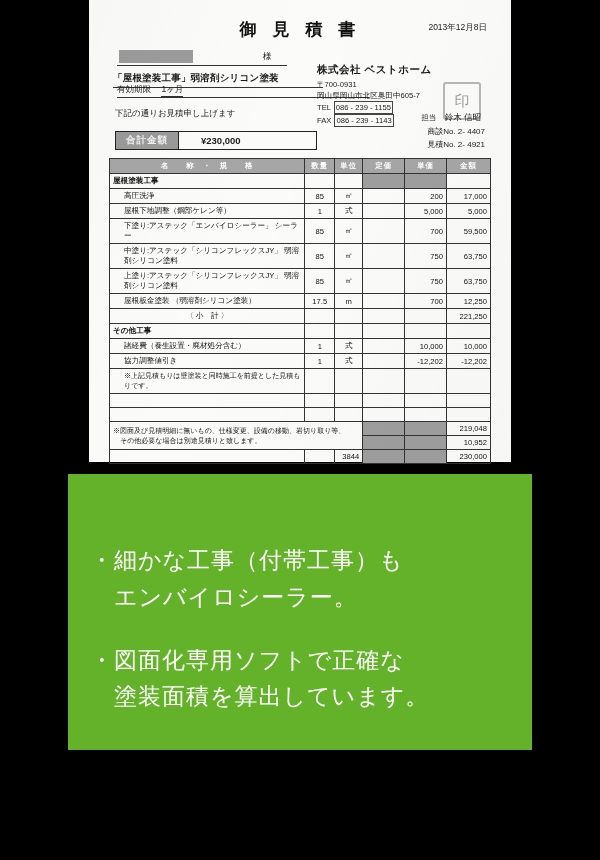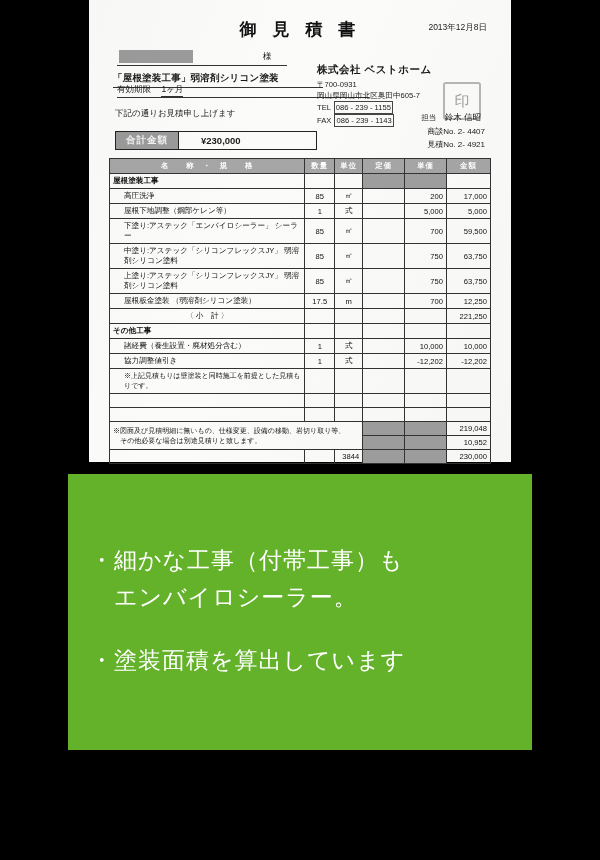--- a/index.html
+++ b/index.html
@@ -504,16 +504,17 @@
   </div>
 </div>
 
 <div id="green">
   <div class="lines">
     <div class="para">
       <div>・細かな工事（付帯工事）も</div>
       <div class="l2">エンバイロシーラー。</div>
     </div>
     <div class="para">
-      <div>・塗装面積を算出しています</div>
+      <div>・図面化専用ソフトで正確な</div>
+      <div class="l2">塗装面積を算出しています。</div>
     </div>
   </div>
 </div>
 
 </body></html>

